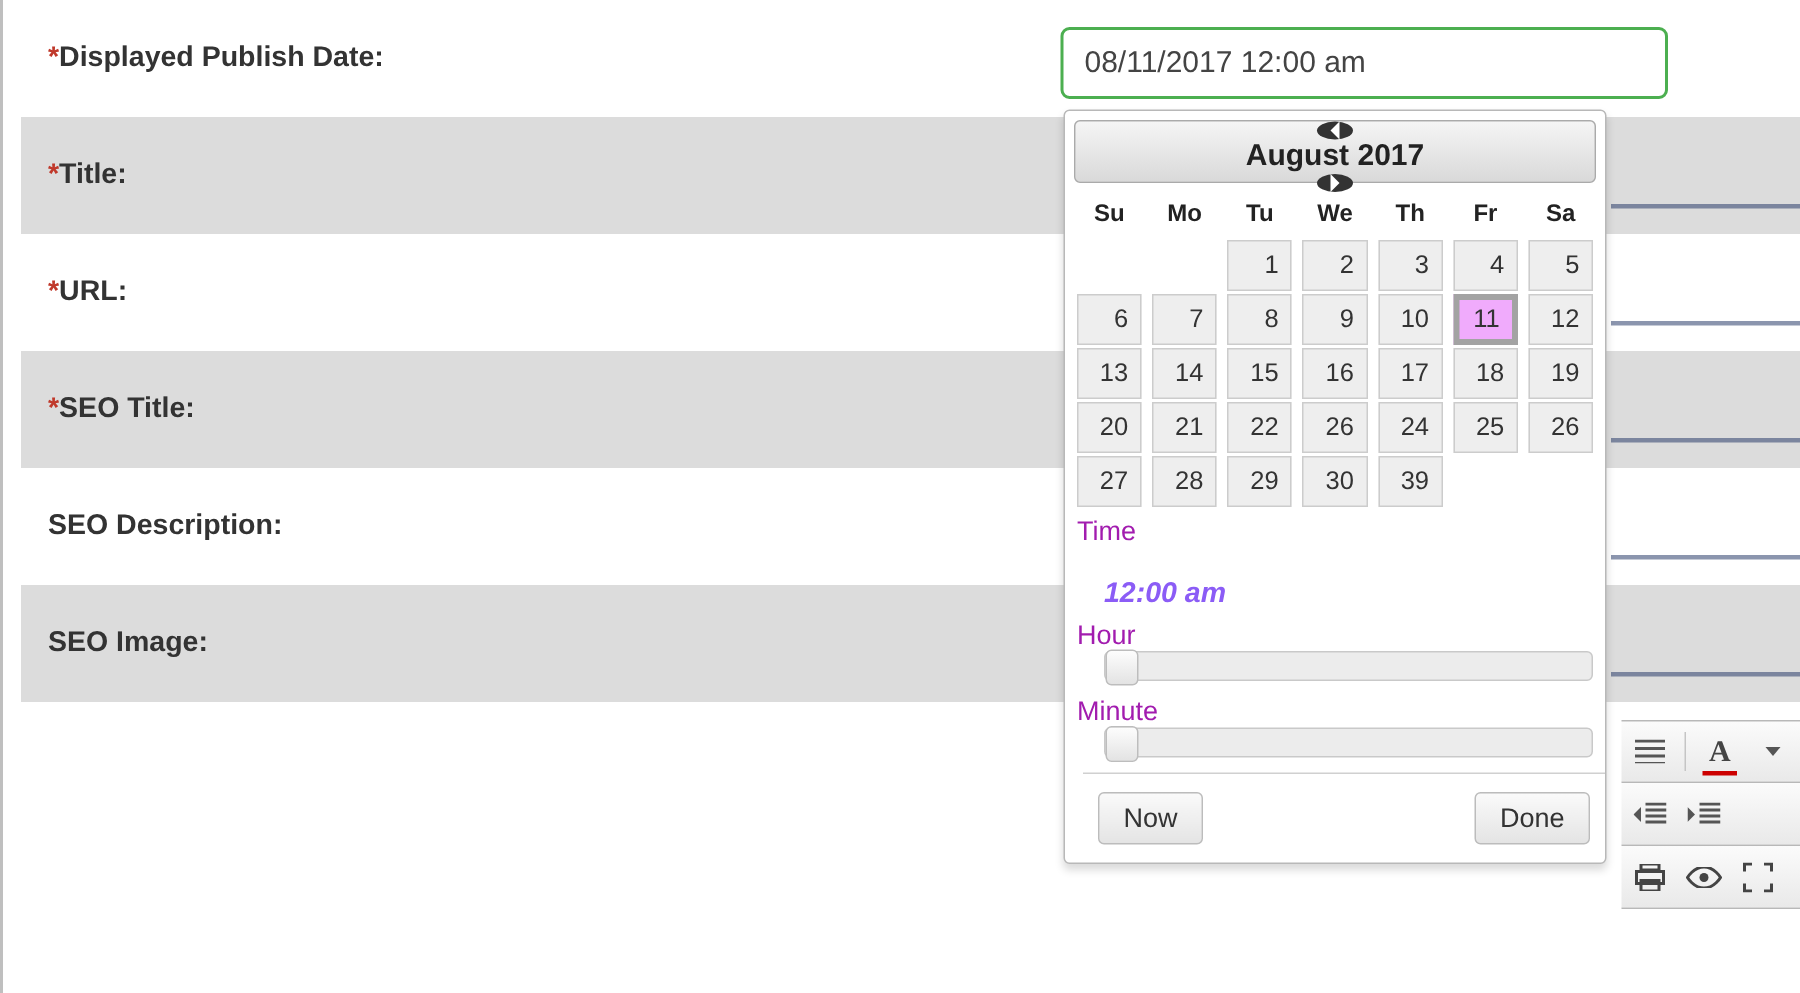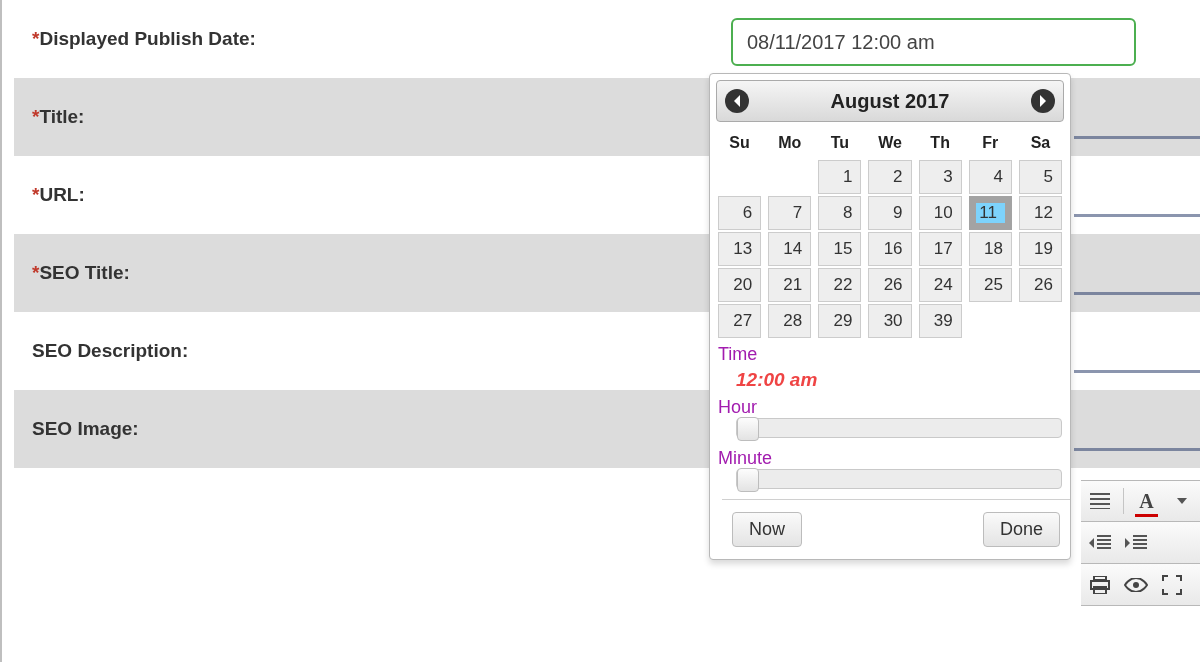--- a/index.html
+++ b/index.html
@@ -51,21 +51,20 @@
     top: 18px;
     width: 405px;
     height: 48px;
     border: 2px solid #4caf50;
     border-radius: 6px;
     background: #fff;
     padding: 0 14px;
     font-size: 20px;
     color: #444;
     outline: none;
-    margin-left: 24px;
   }
 
   
   .ghost-line {
     position: absolute;
     height: 3px;
     background: #2b3e6b;
     opacity: 0.55;
   }
 
@@ -85,20 +84,21 @@
   .dp-header {
     height: 42px;
     background: linear-gradient(#f5f5f5,#d9d9d9);
     border: 1px solid #aaa;
     margin: 6px;
     border-radius: 4px;
     display: flex;
     align-items: center;
     justify-content: space-between;
     padding: 0 8px;
+    flex-direction: column;
   }
   .dp-nav {
     width: 24px;
     height: 24px;
     border-radius: 50%;
     background: #333;
     display: flex;
     align-items: center;
     justify-content: center;
     cursor: pointer;
@@ -133,35 +133,35 @@
     font-size: 17px;
     color: #333;
     cursor: pointer;
   }
   .dp-cell.blank {
     background: transparent;
     border: none;
     cursor: default;
   }
   .dp-cell.selected {
-    background: #7dd3fc;
-    border: 7px solid #a3a3a3;
+    background: #f0abfc;
+    border: 4px solid #a3a3a3;
   }
 
   .dp-section-label {
     margin: 6px 8px 0 8px;
     font-size: 18px;
     color: #a21caf;
   }
   .dp-time-value {
-    margin: 4px 8px 6px 26px;
+    margin: 20px 8px 6px 26px;
     font-size: 19px;
     font-style: italic;
     font-weight: bold;
-    color: #ef4444;
+    color: #8b5cf6;
   }
 
   .slider-wrap {
     margin: 0 8px 10px 26px;
   }
   .slider-track {
     position: relative;
     height: 20px;
     background: #ececec;
     border: 1px solid #c9c9c9;

